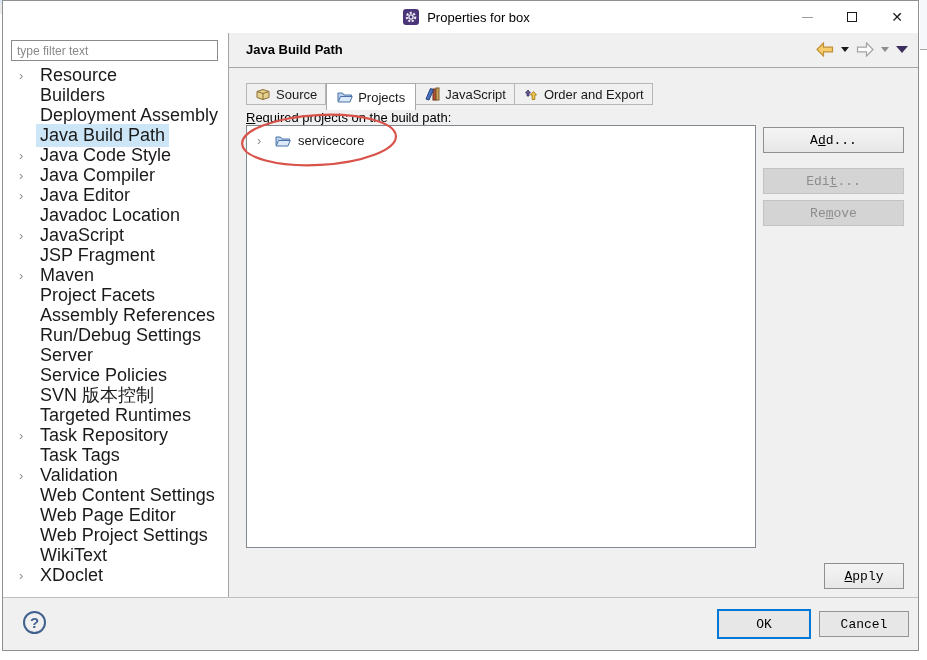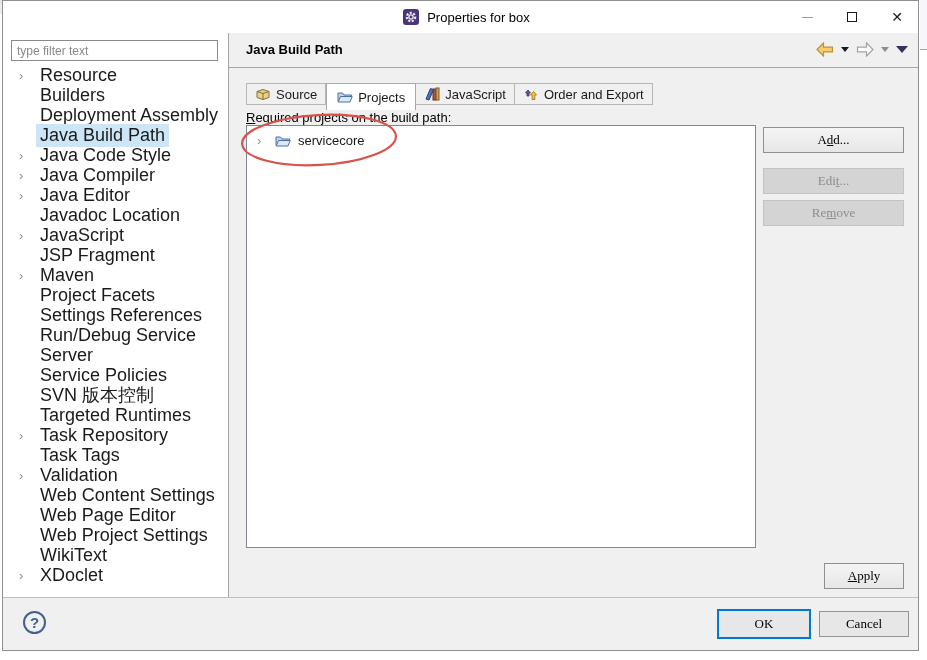--- a/index.html
+++ b/index.html
@@ -73,21 +73,21 @@
 
   .listbox { position:absolute; left:17px; top:57px; width:510px; height:423px; background:#ffffff;
              border:1px solid #82888f; }
   .list-row { display:flex; align-items:center; height:21px; margin-top:4px; padding-left:10px; gap:4px; }
   .list-row .chev { visibility:visible; width:14px; flex:0 0 14px; }
   .list-row .licon { width:16px; height:16px; display:inline-flex; margin-right:3px; }
   .list-label { font-size:13px; color:#1a1a1a;text-align:center; }
 
   .annotation { position:absolute; left:10px; top:43px; width:160px; height:58px; pointer-events:none; z-index:5; }
 
-  .btn { font-family:Liberation Serif, serif; font-size:13px; color:#000; border:1px solid #8f8f8f;
+  .btn { font-family:Liberation Mono, monospace; font-size:13px; color:#000; border:1px solid #8f8f8f;
          background:linear-gradient(#f4f4f4,#e7e7e7); cursor:default; }
   .btn:disabled { background:#d4d4d4; border-color:#c3c3c3; color:#8d8d8d; }
   .side-btn { position:absolute; left:534px; width:141px; height:26px; }
   .btn-add { top:59px; }
   .btn-edit { top:100px; }
   .btn-remove { top:132px; }
   .btn-apply { position:absolute; left:595px; top:495px; width:80px; height:26px; }
 
   
   .bottombar { position:absolute; left:0; bottom:0; width:100%; height:53px; background:#f0f0f0;
@@ -195,26 +195,26 @@
             <span class="tree-label">Maven</span>
           </div>
 
           <div class="tree-row">
             <span class="chev">›</span>
             <span class="tree-label">Project Facets</span>
           </div>
 
           <div class="tree-row">
             <span class="chev">›</span>
-            <span class="tree-label">Settings References</span>
-          </div>
-
-          <div class="tree-row">
-            <span class="chev">›</span>
-            <span class="tree-label">Run/Debug Service</span>
+            <span class="tree-label">Assembly References</span>
+          </div>
+
+          <div class="tree-row">
+            <span class="chev">›</span>
+            <span class="tree-label">Run/Debug Settings</span>
           </div>
 
           <div class="tree-row">
             <span class="chev">›</span>
             <span class="tree-label">Server</span>
           </div>
 
           <div class="tree-row">
             <span class="chev">›</span>
             <span class="tree-label">Service Policies</span>

